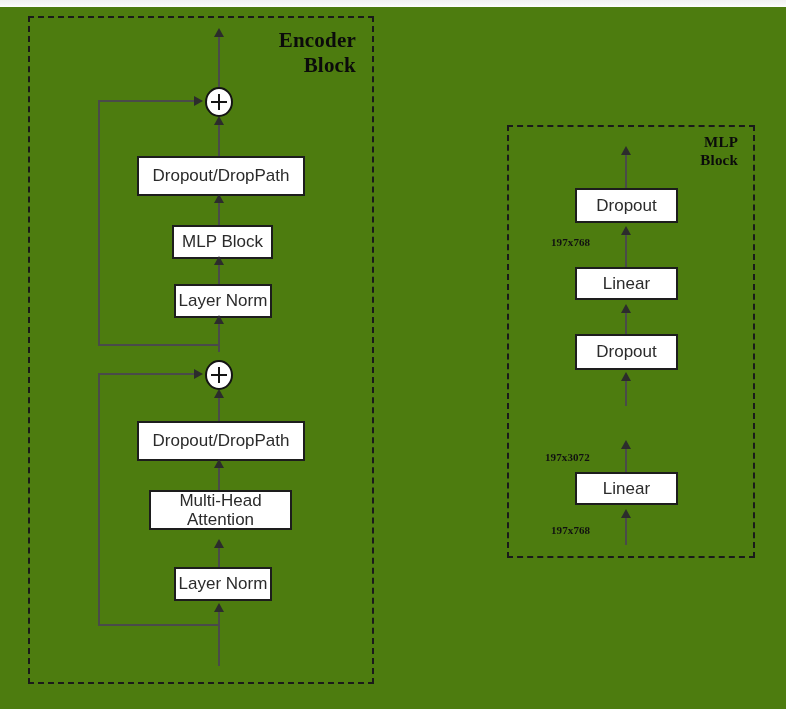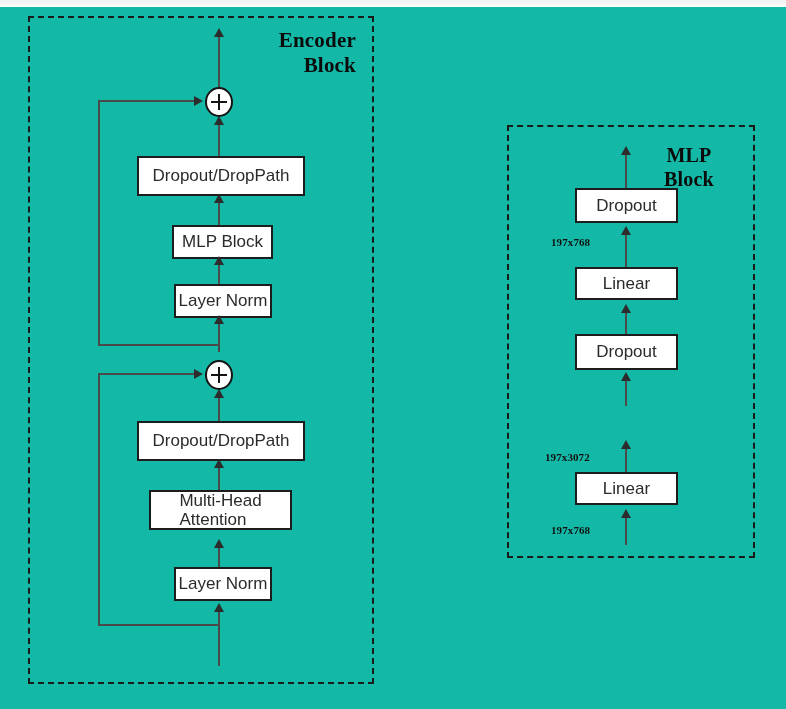--- a/index.html
+++ b/index.html
@@ -8,21 +8,21 @@
     padding: 0;
     background: #ffffff;
   }
   body {
     font-family: "Liberation Sans", sans-serif;
   }
   #canvas {
     position: relative;
     width: 786px;
     height: 709px;
-    background: #14b8a6;
+    background: #4d7c0f;
     overflow: hidden;
   }
   
   .top-band {
     position: absolute;
     left: 0;
     top: 0;
     width: 786px;
     height: 7px;
     background: linear-gradient(to bottom, #f1f1f1 0%, #f7f7f7 60%, #ffffff 100%);
@@ -52,21 +52,21 @@
   .node {
     position: absolute;
     box-sizing: border-box;
     border: 2px solid #1d1d1d;
     background: #ffffff;
     color: #2b2b2b;
     font-family: "Liberation Sans", sans-serif;
     display: flex;
     align-items: center;
     justify-content: center;
-    text-align: left;
+    text-align: center;
     line-height: 1.12;
     white-space: pre-line;
   }
 
   
   .vline {
     position: absolute;
     width: 2px;
     background: #4a4a4a;
   }
@@ -197,21 +197,21 @@
   <div class="vline" style="left:218px; top:545px; height:27px;"></div>
   <div class="arrow-up" style="left:214px; top:539px;"></div>
 
   <div class="node" style="left:174px; top:567px; width:98px; height:34px; font-size:17px;">Layer Norm</div>
 
   <div class="vline" style="left:218px; top:610px; height:56px;"></div>
   <div class="arrow-up" style="left:214px; top:603px;"></div>
 
   <div class="group-box" style="left:507px; top:125px; width:248px; height:433px;"></div>
 
-  <div class="group-title" style="left:640px; top:144px; width:98px; font-size:20px;text-align:center;">MLP
+  <div class="group-title" style="left:640px; top:134px; width:98px; font-size:15px;">MLP
 Block</div>
 
   <div class="vline" style="left:625px; top:152px; height:36px;"></div>
   <div class="arrow-up" style="left:621px; top:146px;"></div>
 
   <div class="node" style="left:575px; top:188px; width:103px; height:35px; font-size:17px;">Dropout</div>
 
   <div class="vline" style="left:625px; top:233px; height:35px;"></div>
   <div class="arrow-up" style="left:621px; top:226px;"></div>
   <div class="dim-label" style="left:551px; top:236px;">197x768</div>

